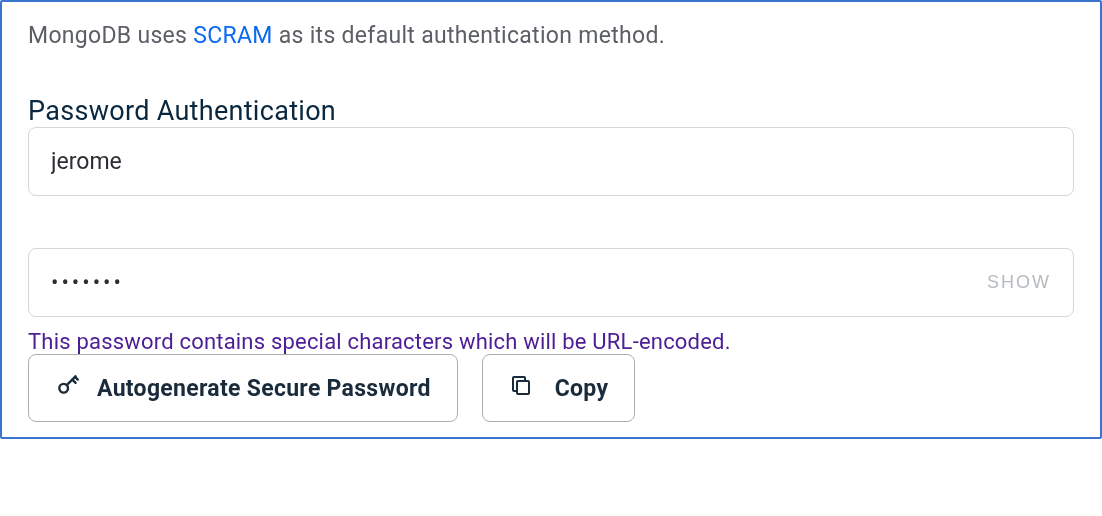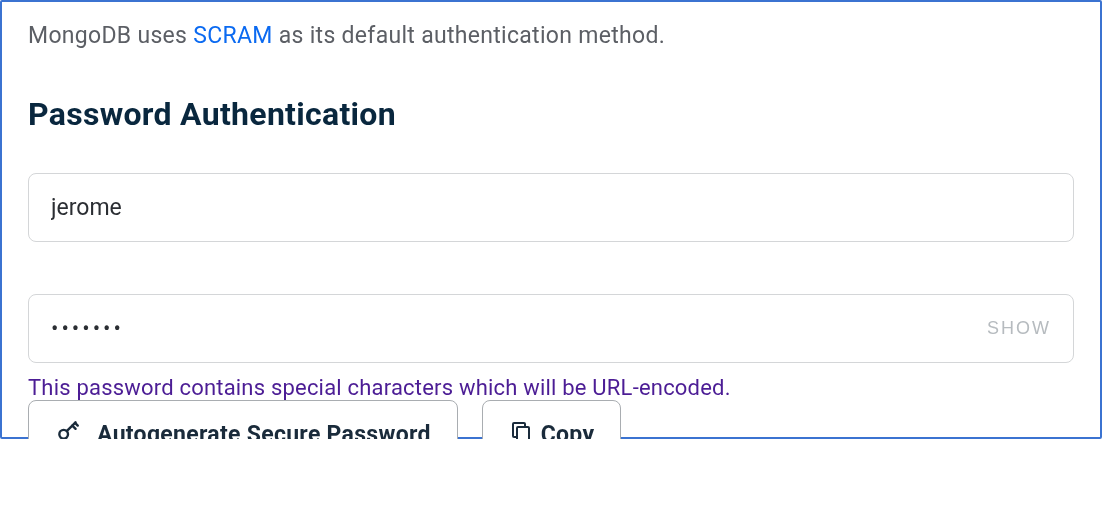--- a/index.html
+++ b/index.html
@@ -23,25 +23,24 @@
       font-size: 23px;
       color: #5c5f65;
       letter-spacing: 0.3px;
       margin-bottom: 46px;
     }
     .intro .link {
       color: #0b6af1;
       text-decoration: none;
     }
     .heading {
-      font-size: 32px;
-      font-weight: 700;
+      font-size: 27px;
+      font-weight: 400;
       color: #09273e;
       letter-spacing: 0.3px;
-      margin-bottom: 40px;
     }
     .input-wrap {
       width: 100%;
       height: 69px;
       border: 1px solid #d4d6d8;
       border-radius: 8px;
       background: #fff;
       padding: 0 22px;
       display: flex;
       align-items: center;
@@ -98,21 +97,21 @@
       gap: 16px;
       padding: 0 26px;
       font-size: 23px;
       font-weight: 700;
       color: #1a2b3b;
       cursor: pointer;
       font-family: inherit;
       letter-spacing: 0.3px;
     }
     .btn.copy-btn {
-      gap: 8px;
+      gap: 22px;
     }
     .icon-svg {
       display: inline-block;
     }
   </style>
 </head>
 <body>
 
 <div class="container">
 

